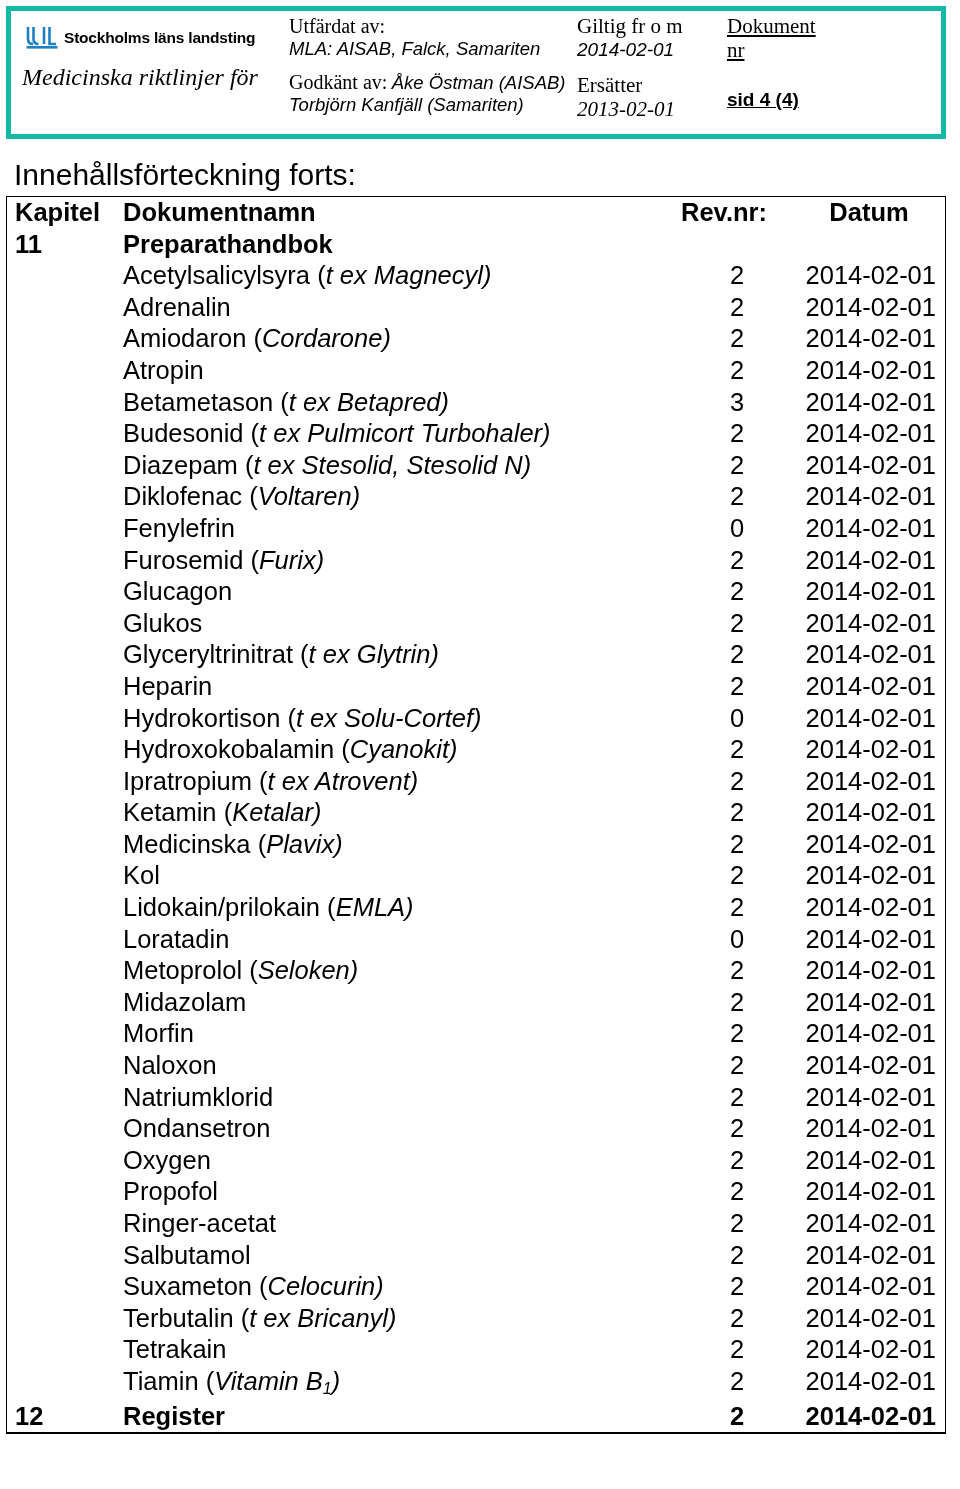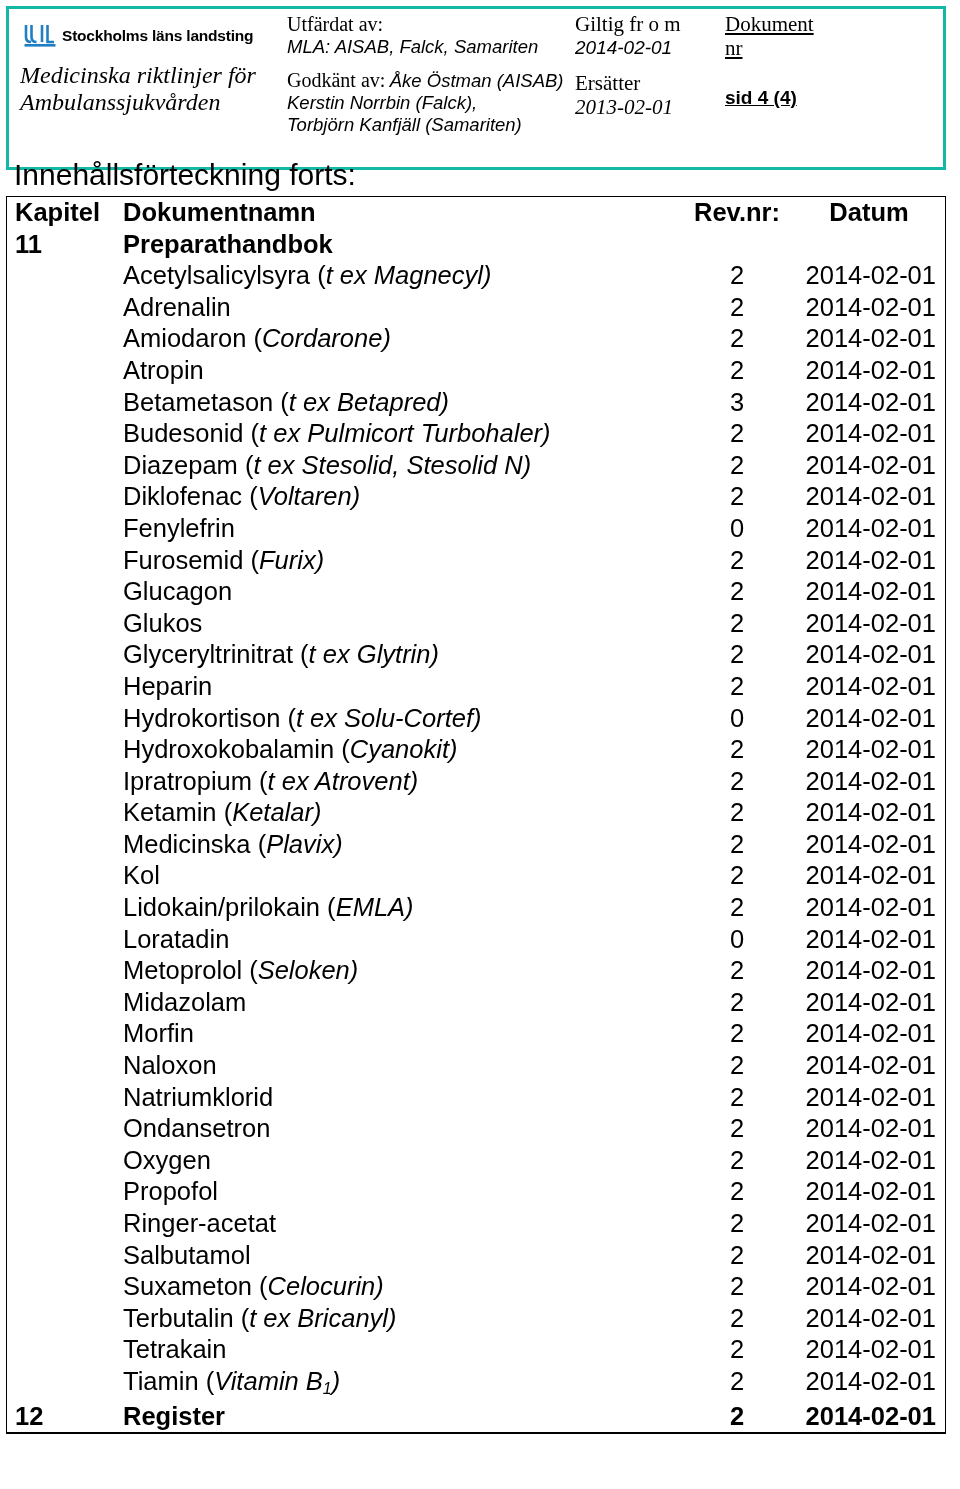--- a/index.html
+++ b/index.html
@@ -17,22 +17,22 @@
     position: relative;
     overflow: hidden;
   }
 
   
   .doc-header {
     position: absolute;
     left: 6px;
     top: 6px;
     width: 940px;
-    height: 164px;
-    border: 3px solid #14b8a6;
+    height: 133px;
+    border: 5px solid #14b8a6;
     display: flex;
     background: #fff;
   }
   .hdr-col { padding: 4px 0 0 0; }
 
   .hdr-col-logo   { width: 272px; padding-left: 8px; }
   .hdr-col-issuer { width: 290px; padding-left: 6px; }
   .hdr-col-valid  { width: 148px; padding-left: 4px; }
   .hdr-col-flik   { width: 110px; padding-left: 6px; }
   .hdr-col-docnr  { width: 112px; padding-left: 6px; text-decoration: underline; }
@@ -114,21 +114,21 @@
   col.c-name { width: 560px; }
   col.c-rev  { width: 112px; }
   col.c-date { width: 152px; }
 
   td.kap  { padding-left: 8px; }
   td.name { padding-left: 2px; }
   td.rev  { text-align: center; }
   td.date { text-align: right; padding-right: 9px; }
 
   tr.hdr td, tr.chapter td { font-weight: bold; }
-  tr.hdr td.rev  { text-align: center; padding-left: 0; }
+  tr.hdr td.rev  { text-align: left; padding-left: 0; }
   tr.hdr td.date { text-align: center; padding-right: 0; }
 
   .i { font-style: italic; }
   sub { font-size: 0.62em; vertical-align: baseline; position: relative; top: 0.28em; }
 </style>
 </head>
 <body>
 
 <div class="doc-header">
 
@@ -140,32 +140,30 @@
           <path d="M8.5 2 L8.5 14 Q8.5 19 13.5 19"></path>
           <path d="M19 2 L19 19"></path>
           <path d="M24.5 2 L24.5 19 L31 19"></path>
         </g>
         <rect x="1.5" y="21" width="31" height="2.6" fill="#1f7fc4"></rect>
       </svg>
       <span class="logo-word">Stockholms läns landsting</span>
     </div>
     <div class="doc-title">
       <div>Medicinska riktlinjer för</div>
-      <div>Ambulanssjukvården</div>
     </div>
   </div>
 
   <div class="hdr-col hdr-col-issuer">
     <div class="srf">Utfärdat av:</div>
     <div class="sans-i">MLA: AISAB, Falck, Samariten</div>
     <div class="issuer-line2">
       <span class="srf issuer-inline">Godkänt av:</span>
       <span class="sans-i issuer-inline">Åke Östman (AISAB)</span>
     </div>
-    <div class="sans-i">Kerstin Norrbin (Falck),</div>
     <div class="sans-i">Torbjörn Kanfjäll (Samariten)</div>
   </div>
 
   <div class="hdr-col hdr-col-valid">
     <div class="srf">Giltig fr o m</div>
     <div class="sans-i">2014-02-01</div>
     <div class="valid-block2">
       <div class="srf">Ersätter</div>
       <div class="srf-i">2013-02-01</div>
     </div>

